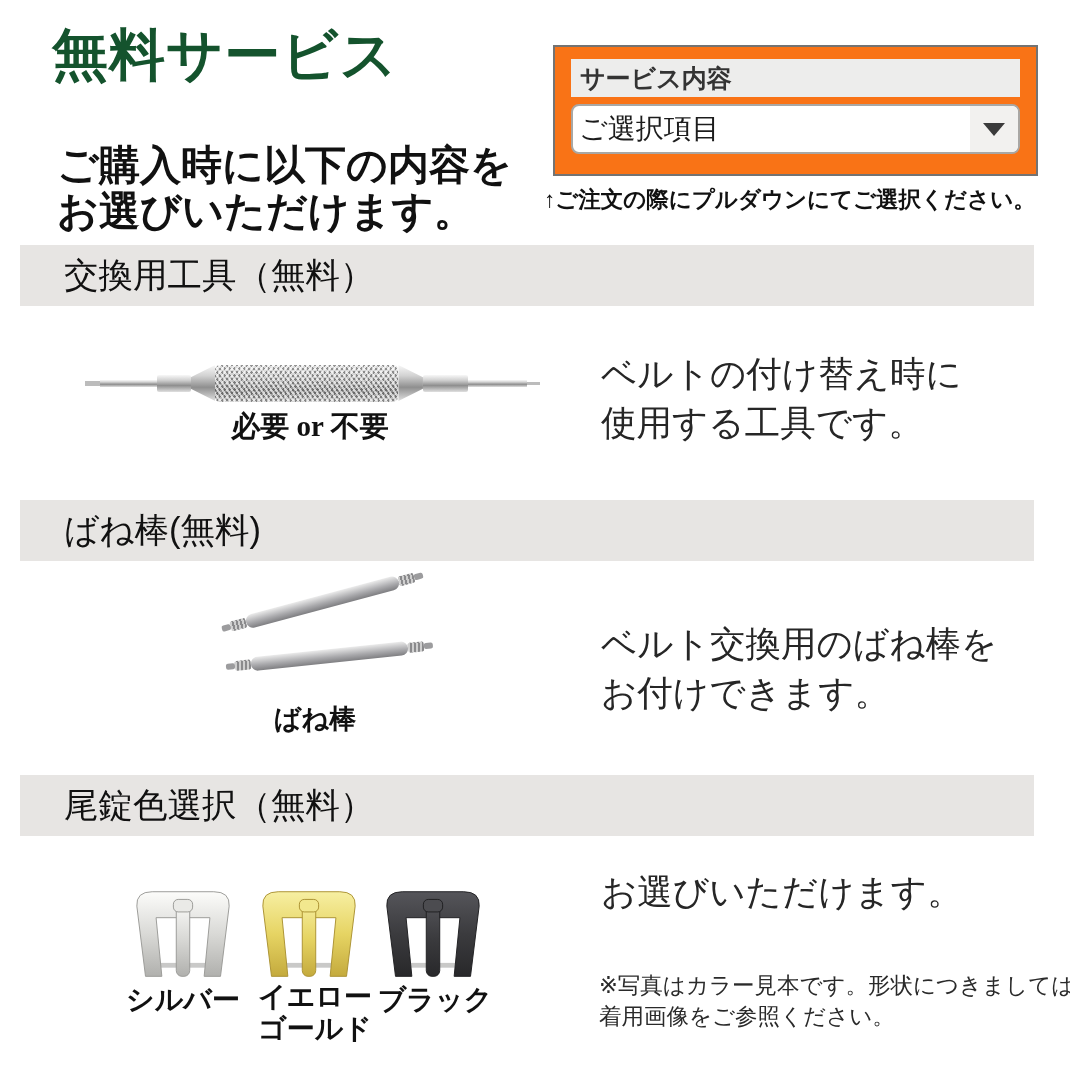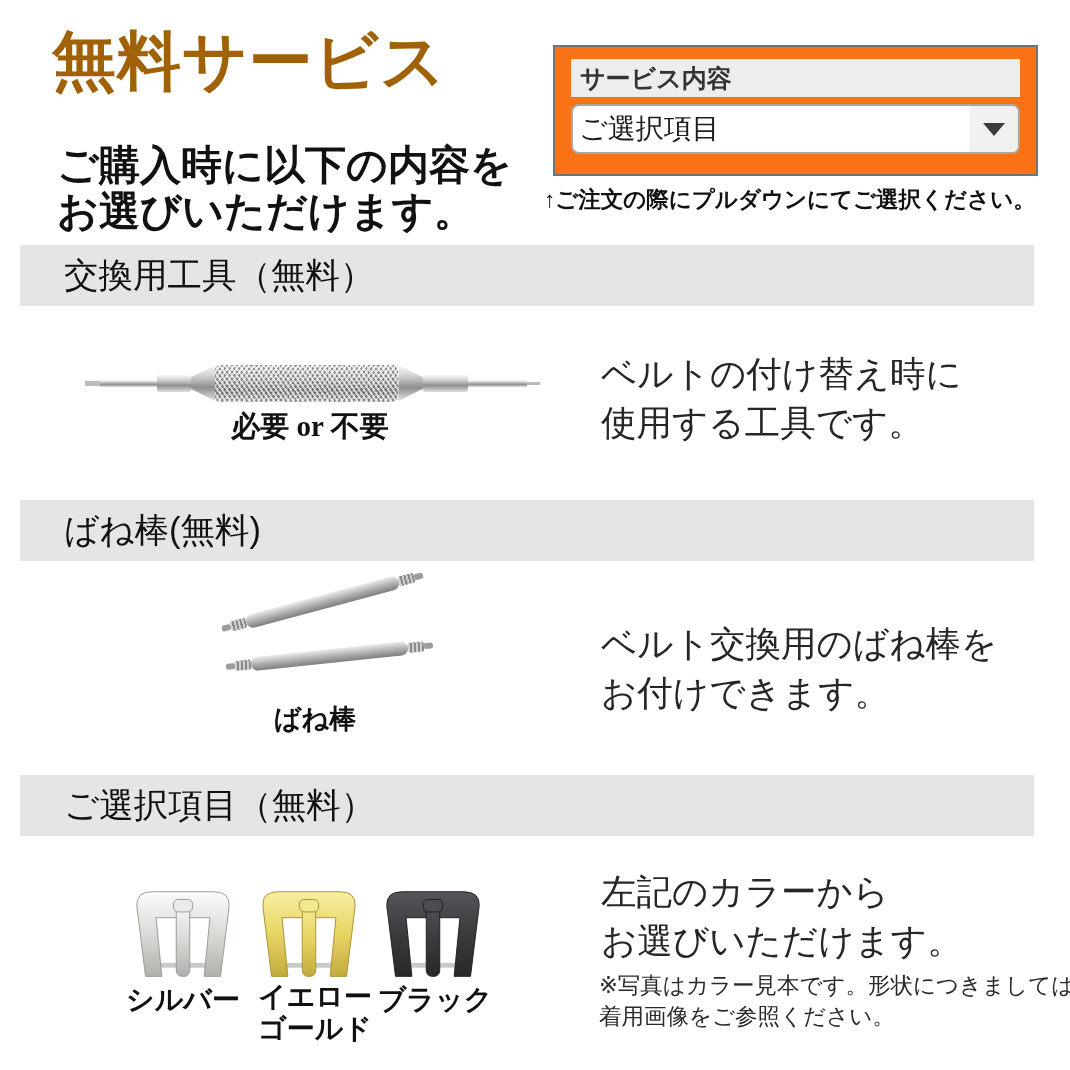--- a/index.html
+++ b/index.html
@@ -6,22 +6,22 @@
   html,body { background:#ffffff; }
   body {
     width:1070px; height:1070px; position:relative; overflow:hidden;
     font-family:"Liberation Sans","DejaVu Sans",sans-serif;
     color:#1c1c1c;
   }
   .abs { position:absolute; }
 
   
   .main-title {
-    left:52px; top:18px; font-size:64px; font-weight:bold;
-    color:#a16207; letter-spacing:1px; white-space:nowrap;
+    left:52px; top:18px; font-size:56px; font-weight:bold;
+    color:#14532d; letter-spacing:1px; white-space:nowrap;
   }
   .subtitle {
     left:57px; top:121px; font-size:41px; font-weight:bold;
     color:#111; line-height:46px; white-space:nowrap;margin-top:21px;
   }
 
   
   .service-box {
     left:553px; top:45px; width:485px; height:131px;
     background:#f97316; border:2px solid #737373;
@@ -186,21 +186,21 @@
   <div class="sb-body"></div>
   <div class="sb-tip"></div>
   <div class="sb-nub"></div>
 </div>
 <div class="abs fig-caption springbar-caption">ばね棒</div>
 <div class="abs desc desc-2">
   <div>ベルト交換用のばね棒を</div>
   <div>お付けできます。</div>
 </div>
 
-<div class="abs section-bar bar-3">ご選択項目（無料）</div>
+<div class="abs section-bar bar-3">尾錠色選択（無料）</div>
 
 <svg class="abs buckle buckle-1" viewBox="0 0 104 96">
   <defs>
     <linearGradient id="sg" x1="0" y1="0" x2="0" y2="1">
       <stop offset="0" stop-color="#fcfcfa"></stop>
         <stop offset=".5" stop-color="#d9d9d6"></stop>
         <stop offset="1" stop-color="#b0b0ad"></stop>
     </linearGradient>
   </defs>
   <rect x="18" y="77" width="68" height="5" fill="#c9c9c8"></rect>
@@ -236,19 +236,18 @@
 </svg>
 
 <div class="abs fig-caption buckle-label label-silver">シルバー</div>
 <div class="abs fig-caption buckle-label label-gold">
   <div>イエロー</div>
   <div>ゴールド</div>
 </div>
 <div class="abs fig-caption buckle-label label-black">ブラック</div>
 
 <div class="abs desc desc-3">
-  <div>左記のカラーから</div>
   <div>お選びいただけます。</div>
 </div>
 <div class="abs s3-note">
   <div>※写真はカラー見本です。形状につきましては</div>
   <div>着用画像をご参照ください。</div>
 </div>
 
 </body></html>

